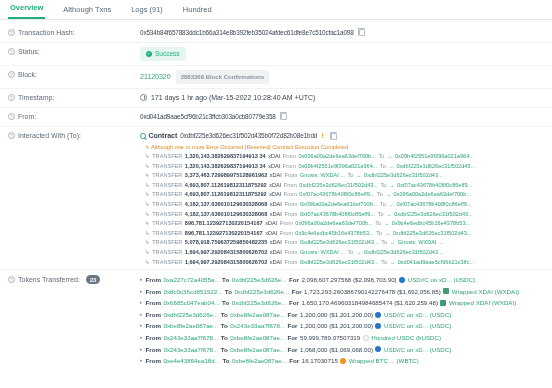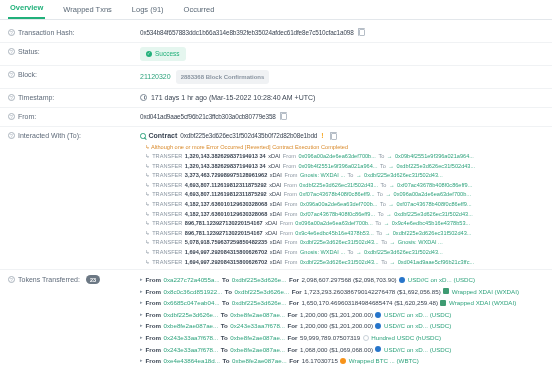--- a/index.html
+++ b/index.html
@@ -213,23 +213,23 @@
   .tok-icon.husdc { background: #ffffff; border: 0.8px solid #c9d1d9; }
   .tok-icon.wbtc { background: #f7931a; border-radius: 50%; }
 </style>
 </head>
 <body>
 
 <div class="page">
 
   <div class="tabs">
     <div class="tab active">Overview</div>
-    <div class="tab">Wrapped Txns</div>
+    <div class="tab">Although Txns</div>
     <div class="tab">Logs (91)</div>
-    <div class="tab">Occurred</div>
+    <div class="tab">Hundred</div>
   </div>
 
   <div class="body">
 
     <div class="row divider">
       <div class="label">
         <span class="qmark">?</span>
         <span>Transaction Hash:</span>
       </div>
       <div class="value">

